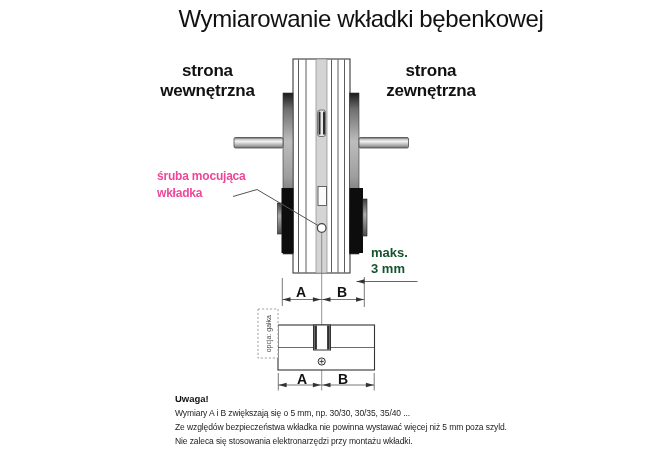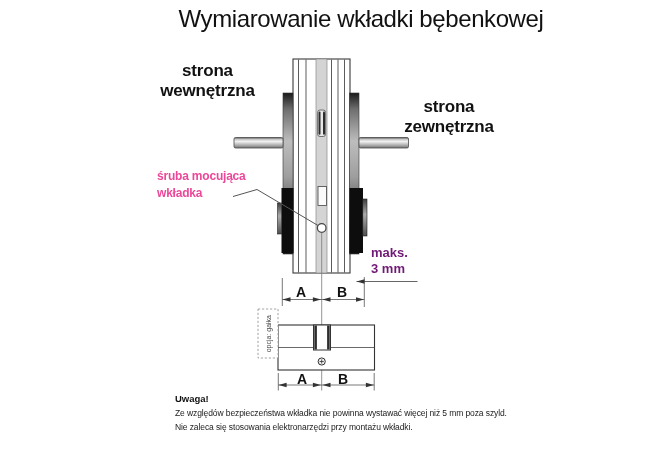--- a/index.html
+++ b/index.html
@@ -9,27 +9,27 @@
   }
   .abs{position:absolute;}
   .title{
     left:0;top:5px;width:650px;text-align:center;
     font-size:24px;font-weight:normal;letter-spacing:-0.4px;color:#111;margin-left:36px;
   }
   .side-label{
     top:61px;font-size:17px;font-weight:bold;letter-spacing:-0.2px;color:#111;text-align:center;
   }
   .side-label.inner{left:145px;width:125px;}
-  .side-label.outer{left:386px;width:126px;margin-top:36px;}
+  .side-label.outer{left:368px;width:126px;}
   .screw-label{
     left:157px;top:168px;width:100px;font-size:12px;font-weight:bold;
     letter-spacing:-0.2px;line-height:17px;color:#ec4899;
   }
   .maks-label{
-    left:371px;top:245px;width:60px;font-size:13px;font-weight:bold;line-height:16px;color:#701a75;
+    left:371px;top:245px;width:60px;font-size:13px;font-weight:bold;line-height:16px;color:#14532d;
   }
   .dim-label{
     width:16px;text-align:center;font-size:14px;font-weight:bold;color:#111;
   }
   .knob-box{
     left:258px;top:309px;width:20px;height:49px;
     display:flex;align-items:center;justify-content:center;
   }
   .knob-text{
     writing-mode:vertical-rl;transform:rotate(180deg);
@@ -168,17 +168,18 @@
   <div class="abs dim-label" style="left:334px;top:284px;">B</div>
   <div class="abs dim-label" style="left:294px;top:371px;">A</div>
   <div class="abs dim-label" style="left:335px;top:371px;">B</div>
 
   <div class="abs knob-box">
     <span class="knob-text">opcja: gałka</span>
   </div>
 
   <div class="abs notes">
     <div class="notes-heading">Uwaga!</div>
+    <div class="notes-line">Wymiary A i B zwiększają się o 5 mm, np. 30/30, 30/35, 35/40 ...</div>
     <div class="notes-line">Ze względów bezpieczeństwa wkładka nie powinna wystawać więcej niż 5 mm poza szyld.</div>
     <div class="notes-line">Nie zaleca się stosowania elektronarzędzi przy montażu wkładki.</div>
   </div>
 
 </div>
 
 </body></html>

